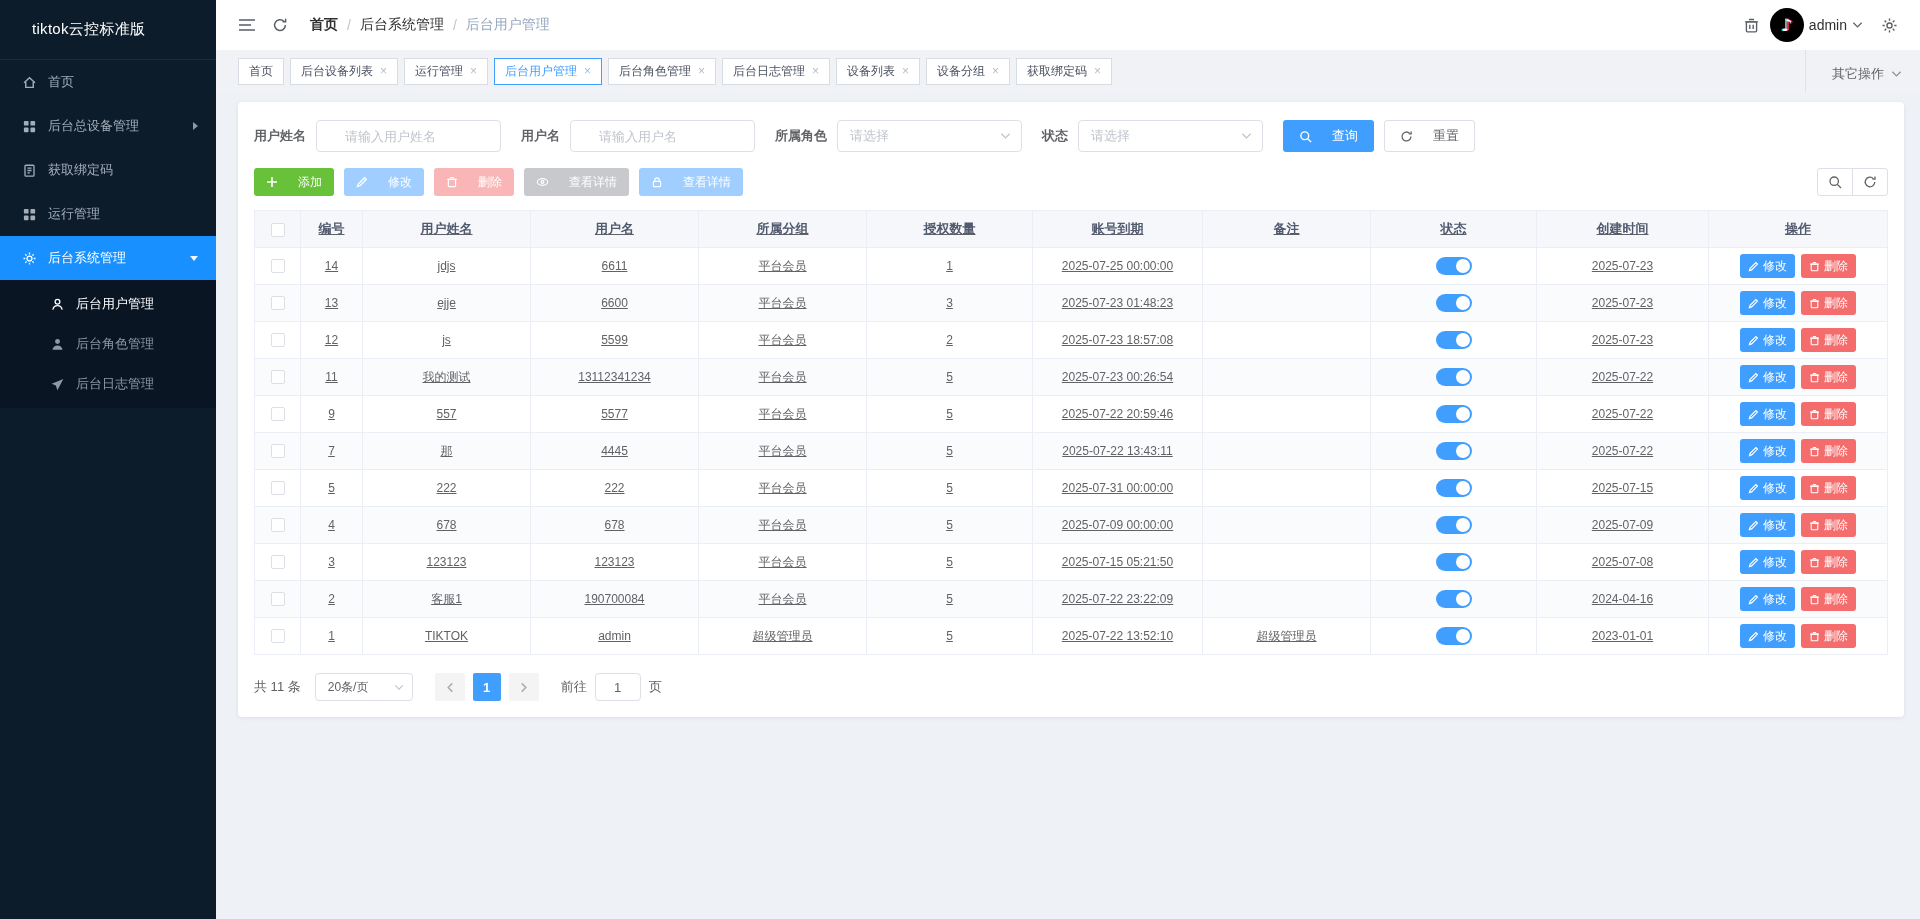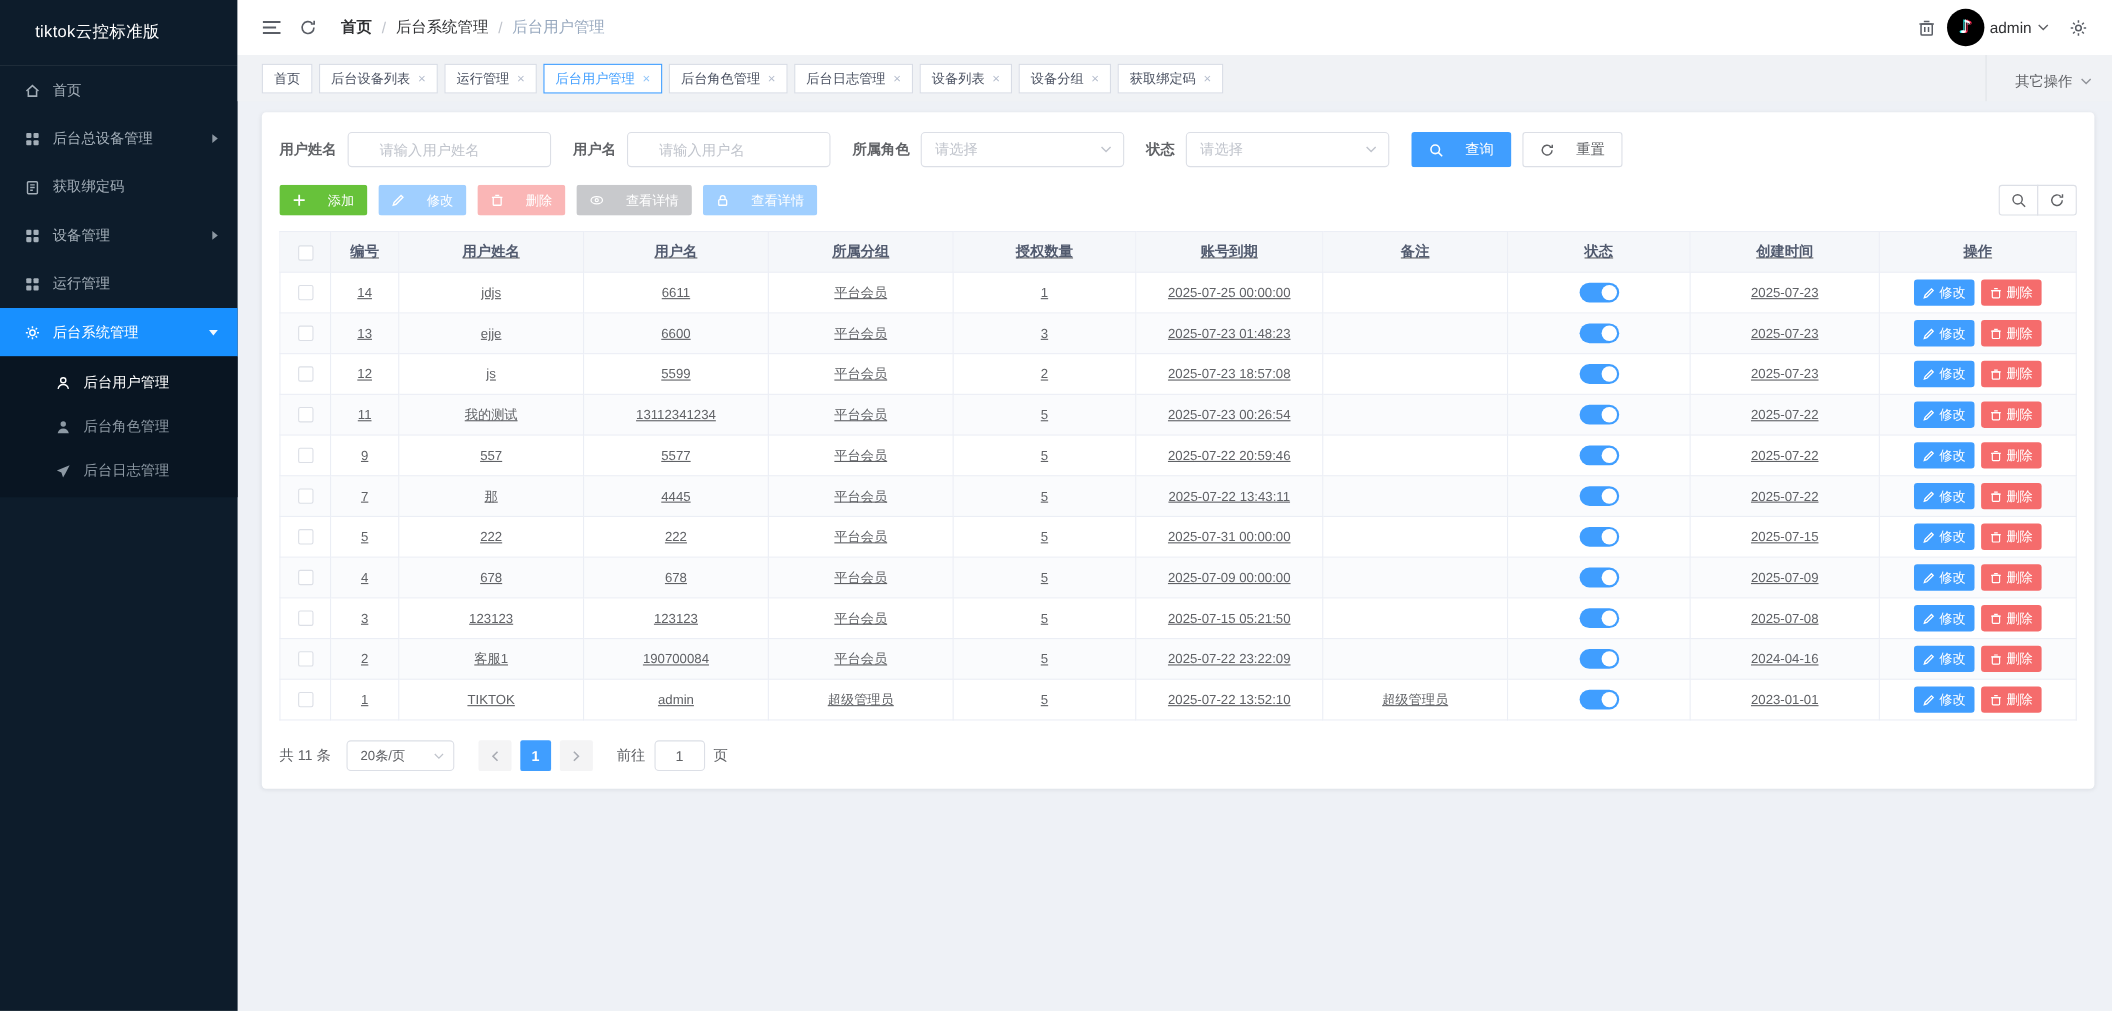--- a/index.html
+++ b/index.html
@@ -149,30 +149,20 @@
           </svg>
         <span class="mi-label">后台总设备管理</span>
         <span class="caret-r"></span>
       </div>
       <div class="menu-item">
         <svg viewBox="0 0 16 16" fill="none" stroke="currentColor" stroke-width="1.4">
             <rect x="3.2" y="2.4" width="9.6" height="11.6" rx="1"></rect>
             <path d="M5.8 5.4h4.4M5.8 8h4.4M5.8 10.6h2.6"></path>
           </svg>
         <span class="mi-label">获取绑定码</span>
-      </div>
-      <div class="menu-item">
-        <svg viewBox="0 0 16 16" fill="currentColor">
-            <rect x="2" y="2" width="5" height="5" rx="1"></rect>
-            <rect x="9" y="2" width="5" height="5" rx="1"></rect>
-            <rect x="2" y="9" width="5" height="5" rx="1"></rect>
-            <rect x="9" y="9" width="5" height="5" rx="1"></rect>
-          </svg>
-        <span class="mi-label">设备管理</span>
-        <span class="caret-r"></span>
       </div>
       <div class="menu-item">
         <svg viewBox="0 0 16 16" fill="currentColor">
             <rect x="2" y="2" width="5" height="5" rx="1"></rect>
             <rect x="9" y="2" width="5" height="5" rx="1"></rect>
             <rect x="2" y="9" width="5" height="5" rx="1"></rect>
             <rect x="9" y="9" width="5" height="5" rx="1"></rect>
           </svg>
         <span class="mi-label">运行管理</span>
       </div>

